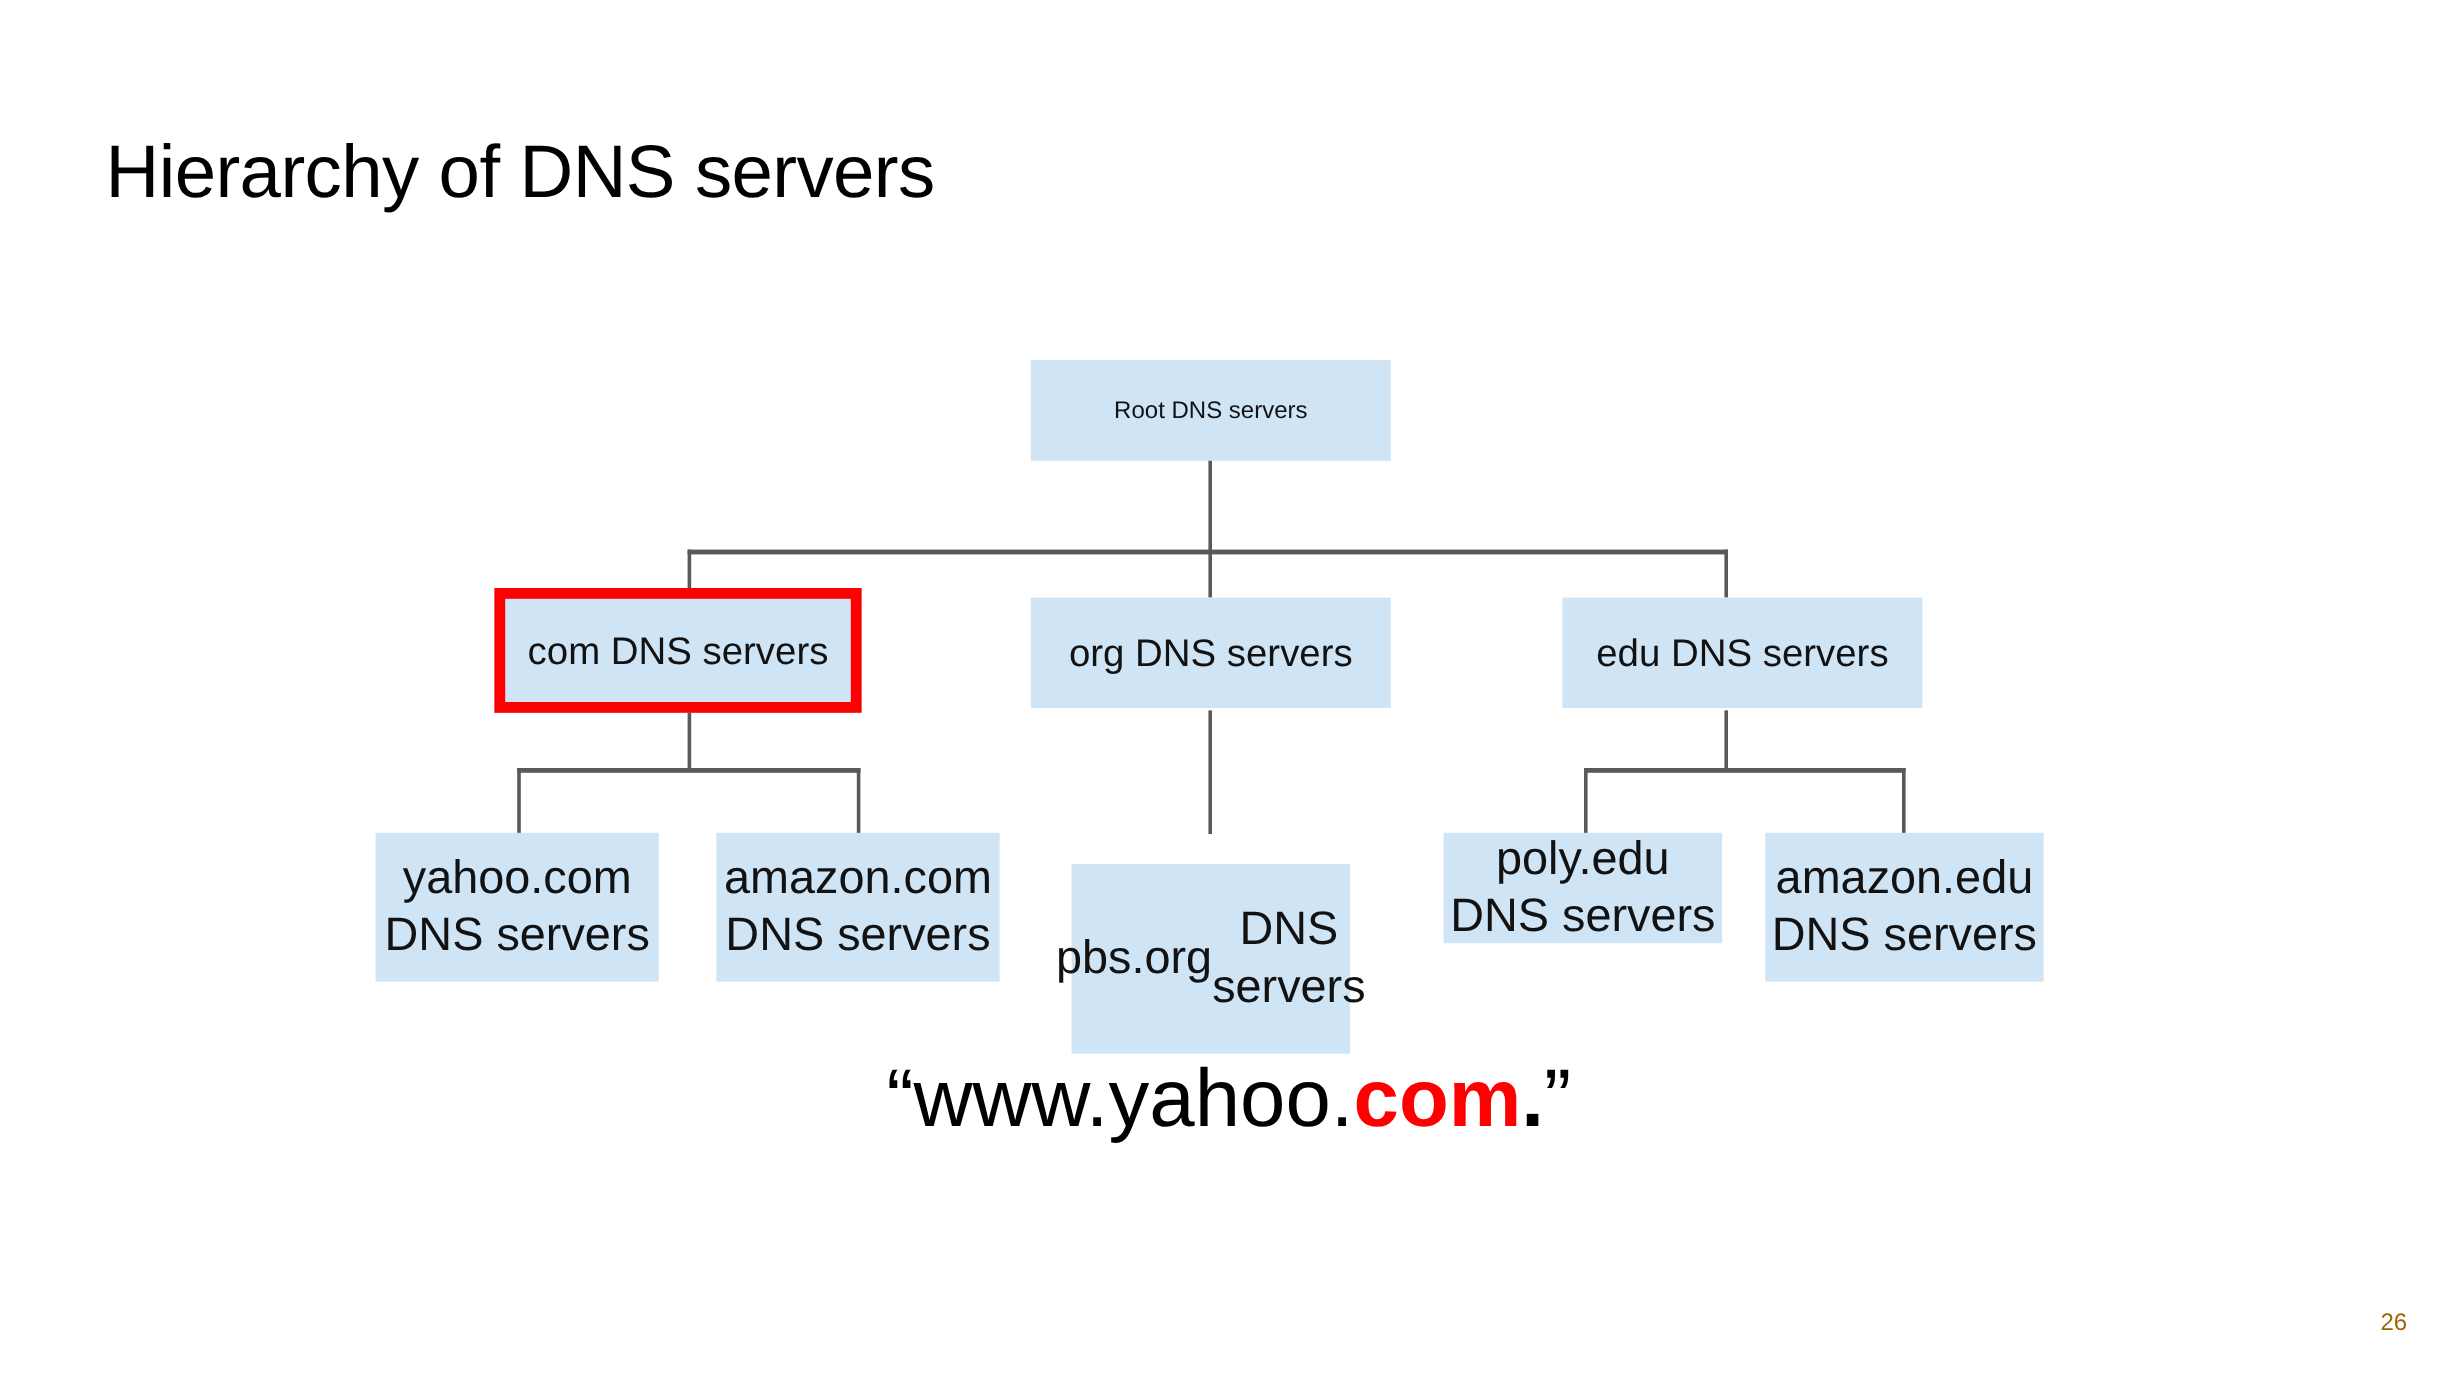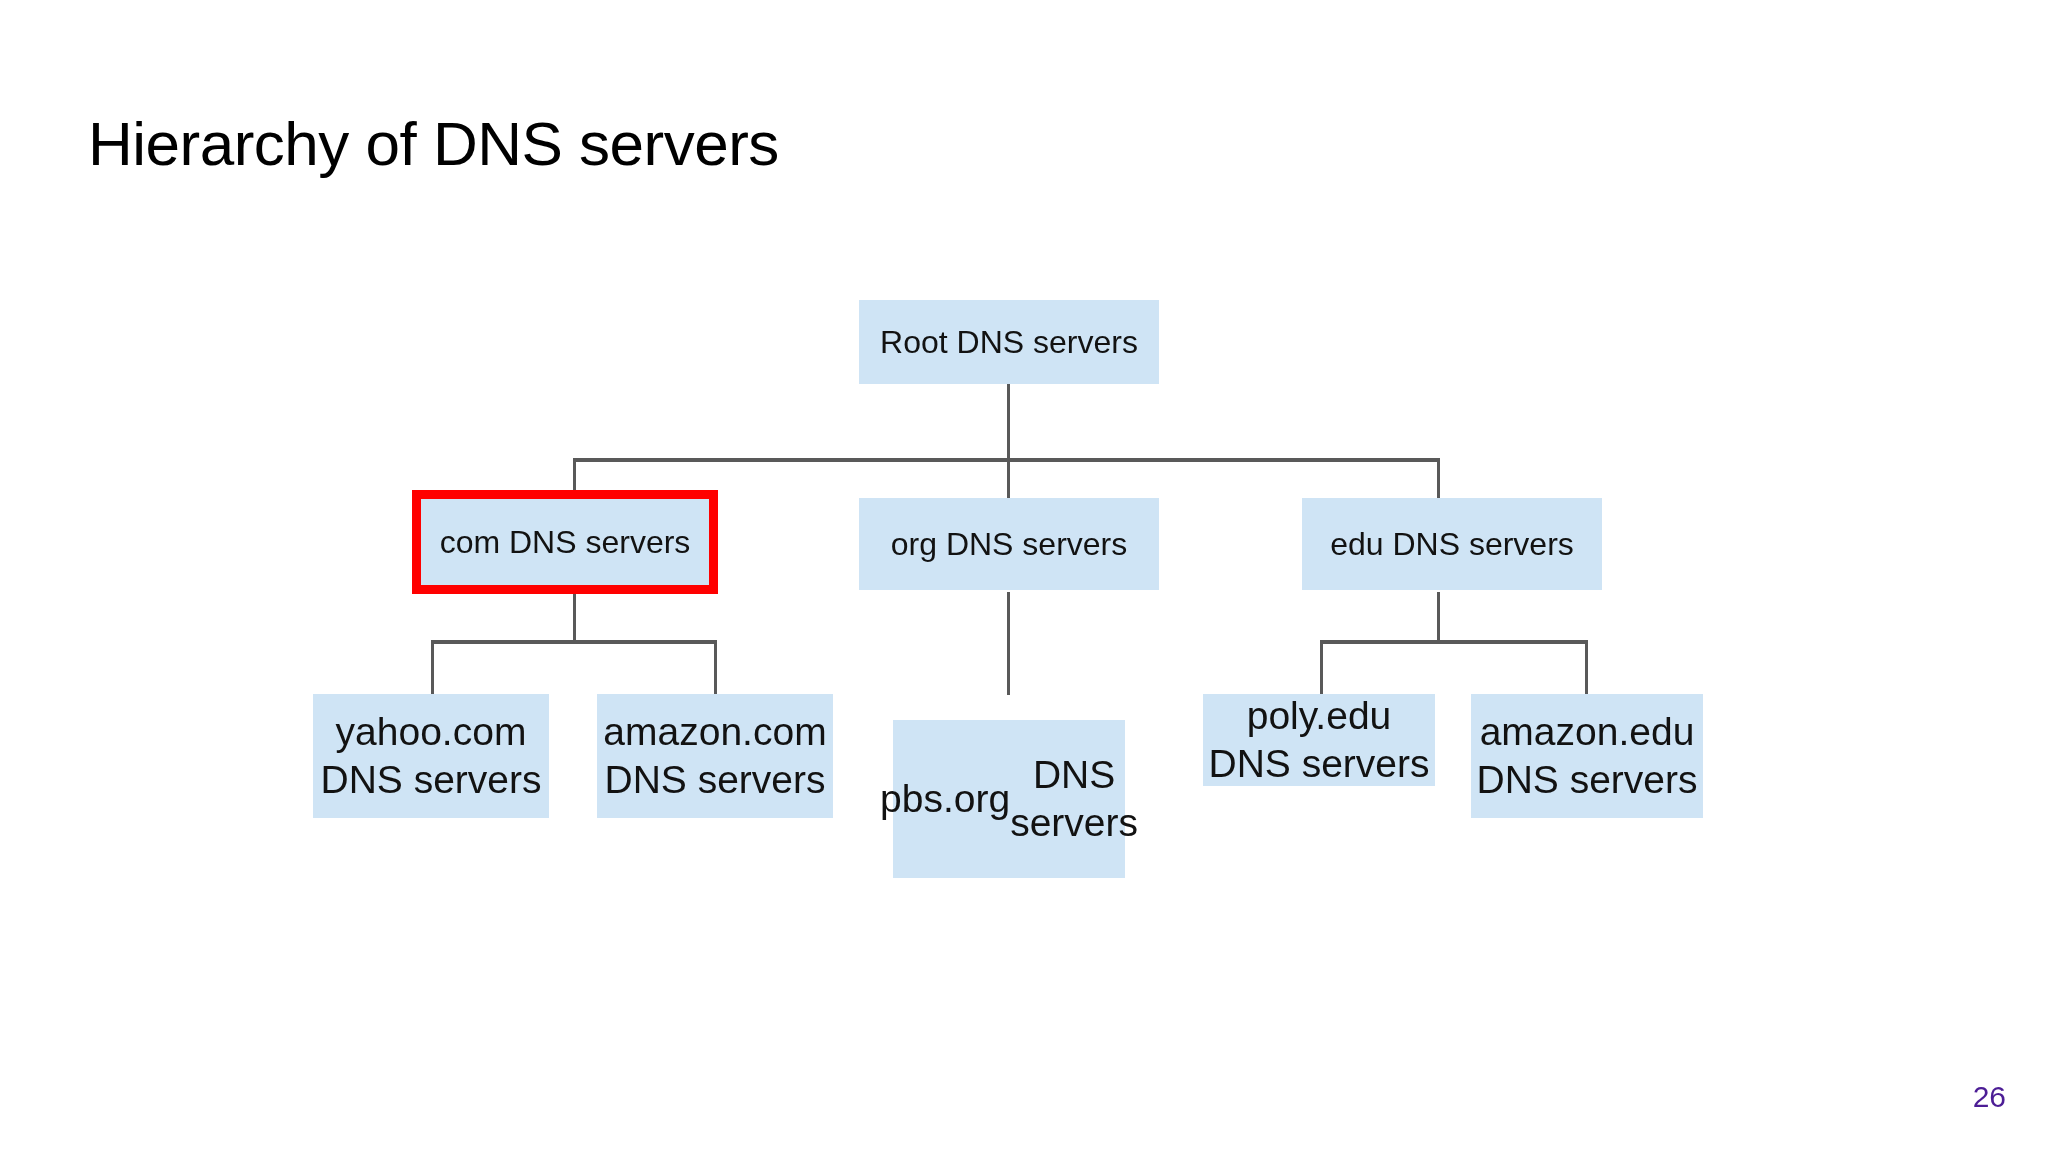--- a/index.html
+++ b/index.html
@@ -56,21 +56,21 @@
     justify-content: center;
     text-align: center;
     color: #121212;
     font-family: "Liberation Sans", sans-serif;
     font-weight: 400;
     box-sizing: border-box;
     pointer-events: auto;
   }
   .node .node-text { display: block; }
 
-  .node.level1 { font-size: 32px; }
+  .node.level1 { font-size: 20px; }
   .node.level2 { font-size: 32px; }
   .node.level3 { font-size: 39px; line-height: 1.22; }
 
   .node.highlighted {
     border: 9px solid #ff0000;
     background: #cfe4f5;
   }
 
   
   .conn {
@@ -101,22 +101,22 @@
     color: #000000;
     font-weight: bold;
   }
 
   
   #page-number {
     position: absolute;
     right: 42px;
     bottom: 38px;
     font-family: "Liberation Sans", sans-serif;
-    font-size: 30px;
-    color: #4c1d95;
+    font-size: 20px;
+    color: #a16207;
   }
 </style>
 </head>
 <body>
 
 <div id="slide">
 
   <div id="slide-title">Hierarchy of DNS servers</div>
 
   <div id="diagram">
@@ -177,16 +177,19 @@
       <span class="node-text">DNS servers</span>
     </div>
 
     <div class="node level3 hit" style="left:1471px; top:694px; width:232px; height:124px; flex-direction:column;">
       <span class="node-text">amazon.edu</span>
       <span class="node-text">DNS servers</span>
     </div>
 
   </div>
 
+  <div id="caption">
+    <span>“</span><span>www.yahoo.</span><span class="red">com</span><span class="dot">.</span><span>”</span>
+  </div>
 
   <div id="page-number">26</div>
 
 </div>
 
 </body></html>

